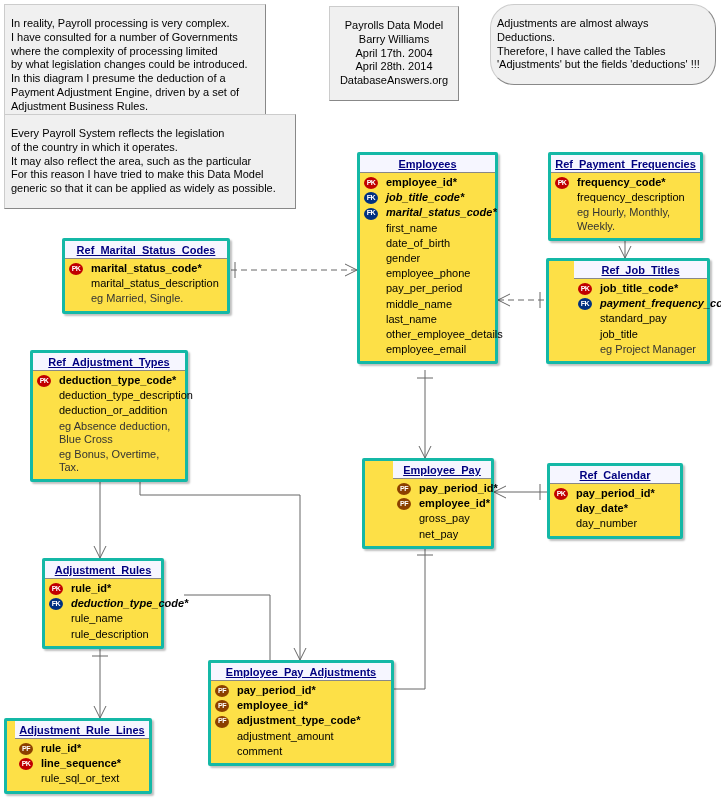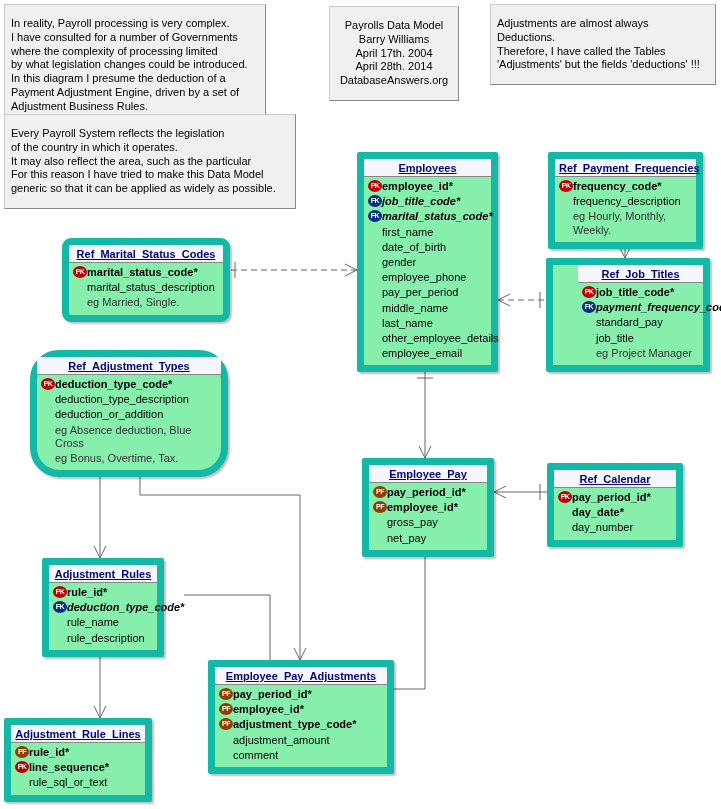--- a/index.html
+++ b/index.html
@@ -18,42 +18,42 @@
     background: #f0f0f0;
     border: 1px solid #888;
     border-top-color: #ccc;
     border-left-color: #ccc;
     padding: 12px 6px;
     line-height: 1.25;
     box-sizing: border-box;
   }
   .entity {
     position: absolute;
-    background: #86efac;
-    border: 7px solid #14b8a6;
+    background: #fde047;
+    border: 3px solid #14b8a6;
     border-radius: 2px;
     box-shadow: 2px 2px 2px rgba(0,0,0,0.25);
     box-sizing: border-box;
   }
   .entity .title {
     text-align: center;
     font-weight: bold;
     color: #000080;
     padding: 3px 4px 2px;
     border-bottom: 1px solid #888;
     text-decoration: underline;
     background: #f6f6ff;
   }
   .entity .attrs {
     padding: 2px 4px 4px;
   }
   .attr {
     display: flex;
-    align-items: flex-start;
-    gap: 0;
+    align-items: flex-end;
+    gap: 8px;
     padding: 1px 0;
     line-height: 1.2;
   }
   .key {
     width: 14px;
     height: 12px;
     display: inline-flex;
     align-items: center;
     justify-content: center;
     font-size: 7px;
@@ -145,21 +145,21 @@
 </div>
 
 <div class="note" style="left:329px;top:6px;width:130px;text-align:center;">
   <div>Payrolls Data Model</div>
   <div>Barry Williams</div>
   <div>April 17th. 2004</div>
   <div>April 28th. 2014</div>
   <div>DatabaseAnswers.org</div>
 </div>
 
-<div class="note" style="left:490px;top:4px;width:226px;">
+<div class="note" style="left:490px;top:4px;width:226px;border-radius:24px;">
   <div>Adjustments are almost always Deductions.</div>
   <div>Therefore, I have called the Tables</div>
   <div>'Adjustments' but the fields 'deductions' !!!</div>
 </div>
 
 <div class="note" style="left:4px;top:114px;width:292px;">
   <div>Every Payroll System reflects the legislation</div>
   <div>of the country in which it operates.</div>
   <div>It may also reflect the area, such as the particular</div>
   <div>For this reason I have tried to make this Data Model</div>
@@ -257,39 +257,39 @@
         <span class="key none"></span>
         <span class="attr-name">job_title</span>
       </div>
       <div class="attr">
         <span class="key none"></span>
         <span class="attr-name eg">eg Project Manager</span>
       </div>
     </div>
 </div>
 
-<div class="entity" style="left:62px;top:238px;width:168px;border-radius:9px;">
+<div class="entity" style="left:62px;top:238px;width:168px;">
   <div class="title">Ref_Marital_Status_Codes</div>
   <div class="attrs">
       <div class="attr">
         <span class="key pk">PK</span>
         <span class="attr-name req">marital_status_code*</span>
       </div>
       <div class="attr">
         <span class="key none"></span>
         <span class="attr-name">marital_status_description</span>
       </div>
       <div class="attr">
         <span class="key none"></span>
         <span class="attr-name eg">eg Married, Single.</span>
       </div>
     </div>
 </div>
 
-<div class="entity" style="left:30px;top:350px;width:198px;border-radius:29px;">
+<div class="entity" style="left:30px;top:350px;width:158px;">
   <div class="title">Ref_Adjustment_Types</div>
   <div class="attrs">
       <div class="attr">
         <span class="key pk">PK</span>
         <span class="attr-name req">deduction_type_code*</span>
       </div>
       <div class="attr">
         <span class="key none"></span>
         <span class="attr-name">deduction_type_description</span>
       </div>
@@ -301,21 +301,21 @@
         <span class="key none"></span>
         <span class="attr-name eg">eg Absence deduction, Blue Cross</span>
       </div>
       <div class="attr">
         <span class="key none"></span>
         <span class="attr-name eg">eg Bonus, Overtime, Tax.</span>
       </div>
     </div>
 </div>
 
-<div class="entity" style="left:362px;top:458px;width:132px;">
+<div class="entity" style="left:362px;top:458px;width:132px;padding-left:28px;">
   <div class="title">Employee_Pay</div>
   <div class="attrs">
       <div class="attr">
         <span class="key pf">PF</span>
         <span class="attr-name req">pay_period_id*</span>
       </div>
       <div class="attr">
         <span class="key pf">PF</span>
         <span class="attr-name req">employee_id*</span>
       </div>
@@ -363,21 +363,21 @@
         <span class="key none"></span>
         <span class="attr-name">rule_name</span>
       </div>
       <div class="attr">
         <span class="key none"></span>
         <span class="attr-name">rule_description</span>
       </div>
     </div>
 </div>
 
-<div class="entity" style="left:4px;top:718px;width:148px;">
+<div class="entity" style="left:4px;top:718px;width:148px;padding-left:8px;">
   <div class="title">Adjustment_Rule_Lines</div>
   <div class="attrs">
       <div class="attr">
         <span class="key pf">PF</span>
         <span class="attr-name req">rule_id*</span>
       </div>
       <div class="attr">
         <span class="key pk">PK</span>
         <span class="attr-name req">line_sequence*</span>
       </div>

